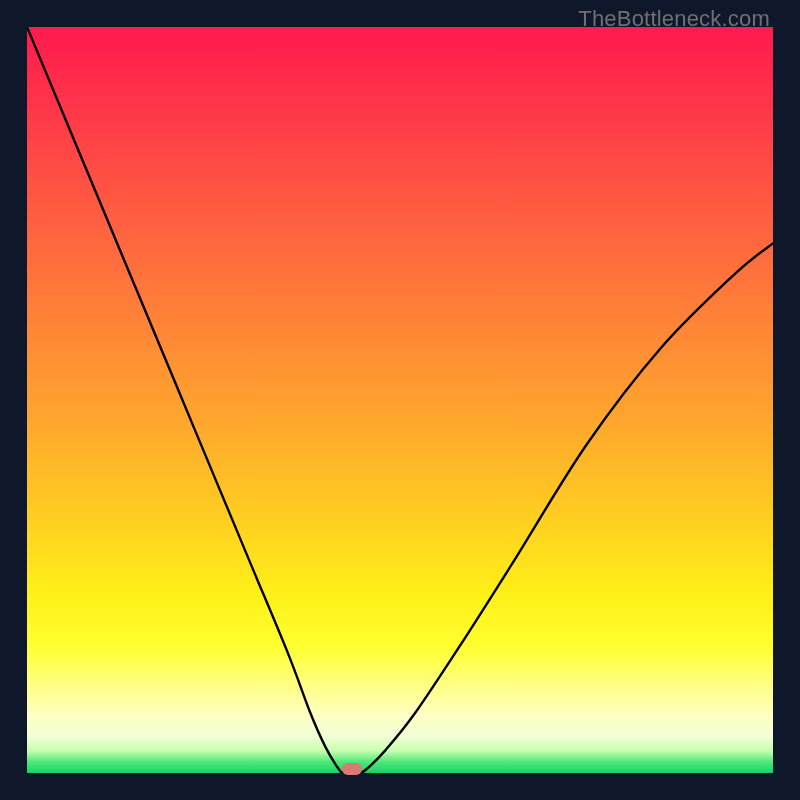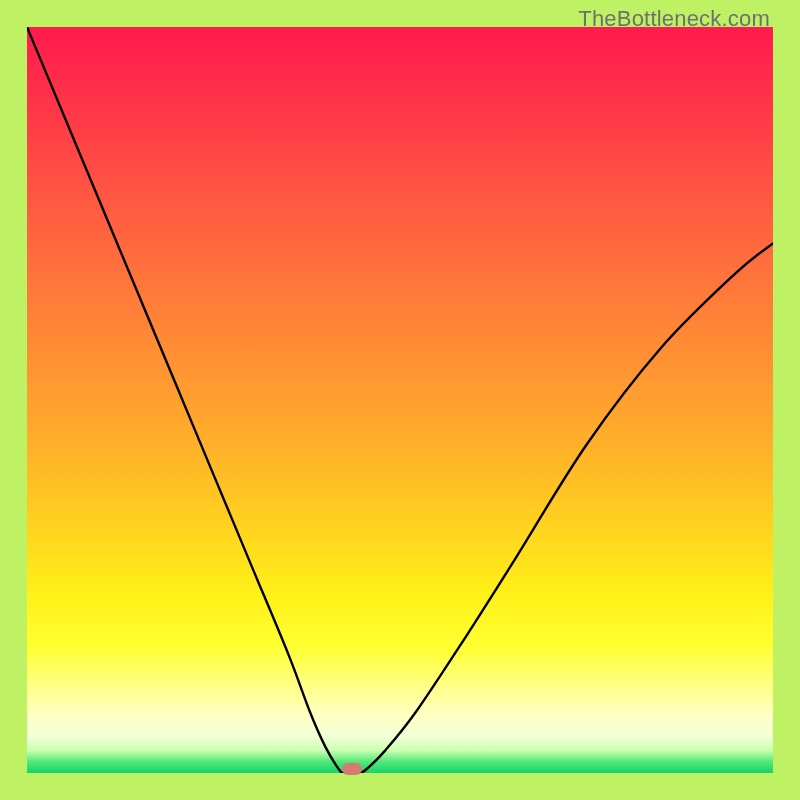--- a/index.html
+++ b/index.html
@@ -8,21 +8,21 @@
     width: 800px;
     height: 800px;
     overflow: hidden;
     font-family: Arial, Helvetica, sans-serif;
     background: #000;
   }
   .outer {
     width: 800px;
     height: 800px;
     position: relative;
-    background: #bef264;
+    background: #0f172a;
   }
   .plot {
     position: absolute;
     left: 27px;
     top: 27px;
     width: 746px;
     height: 746px;
   }
   .gradient {
     position: absolute;

